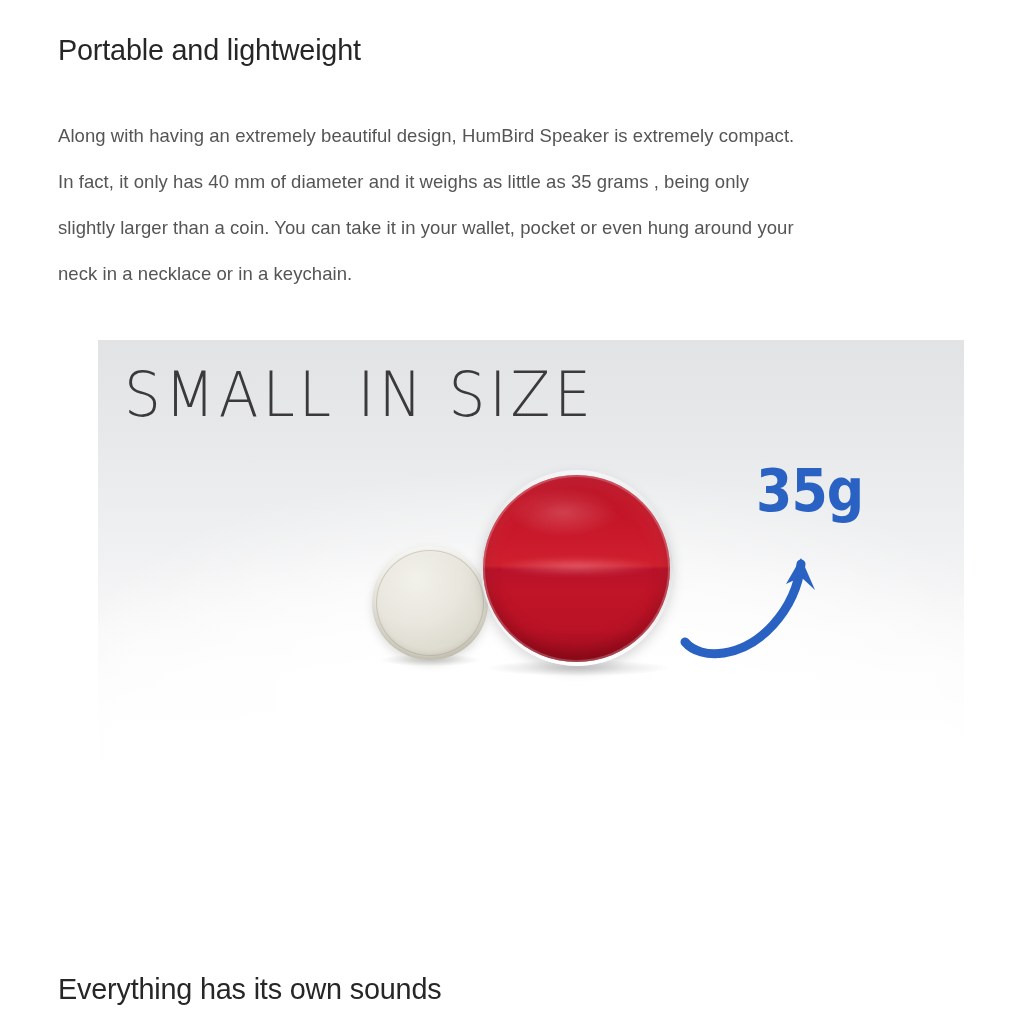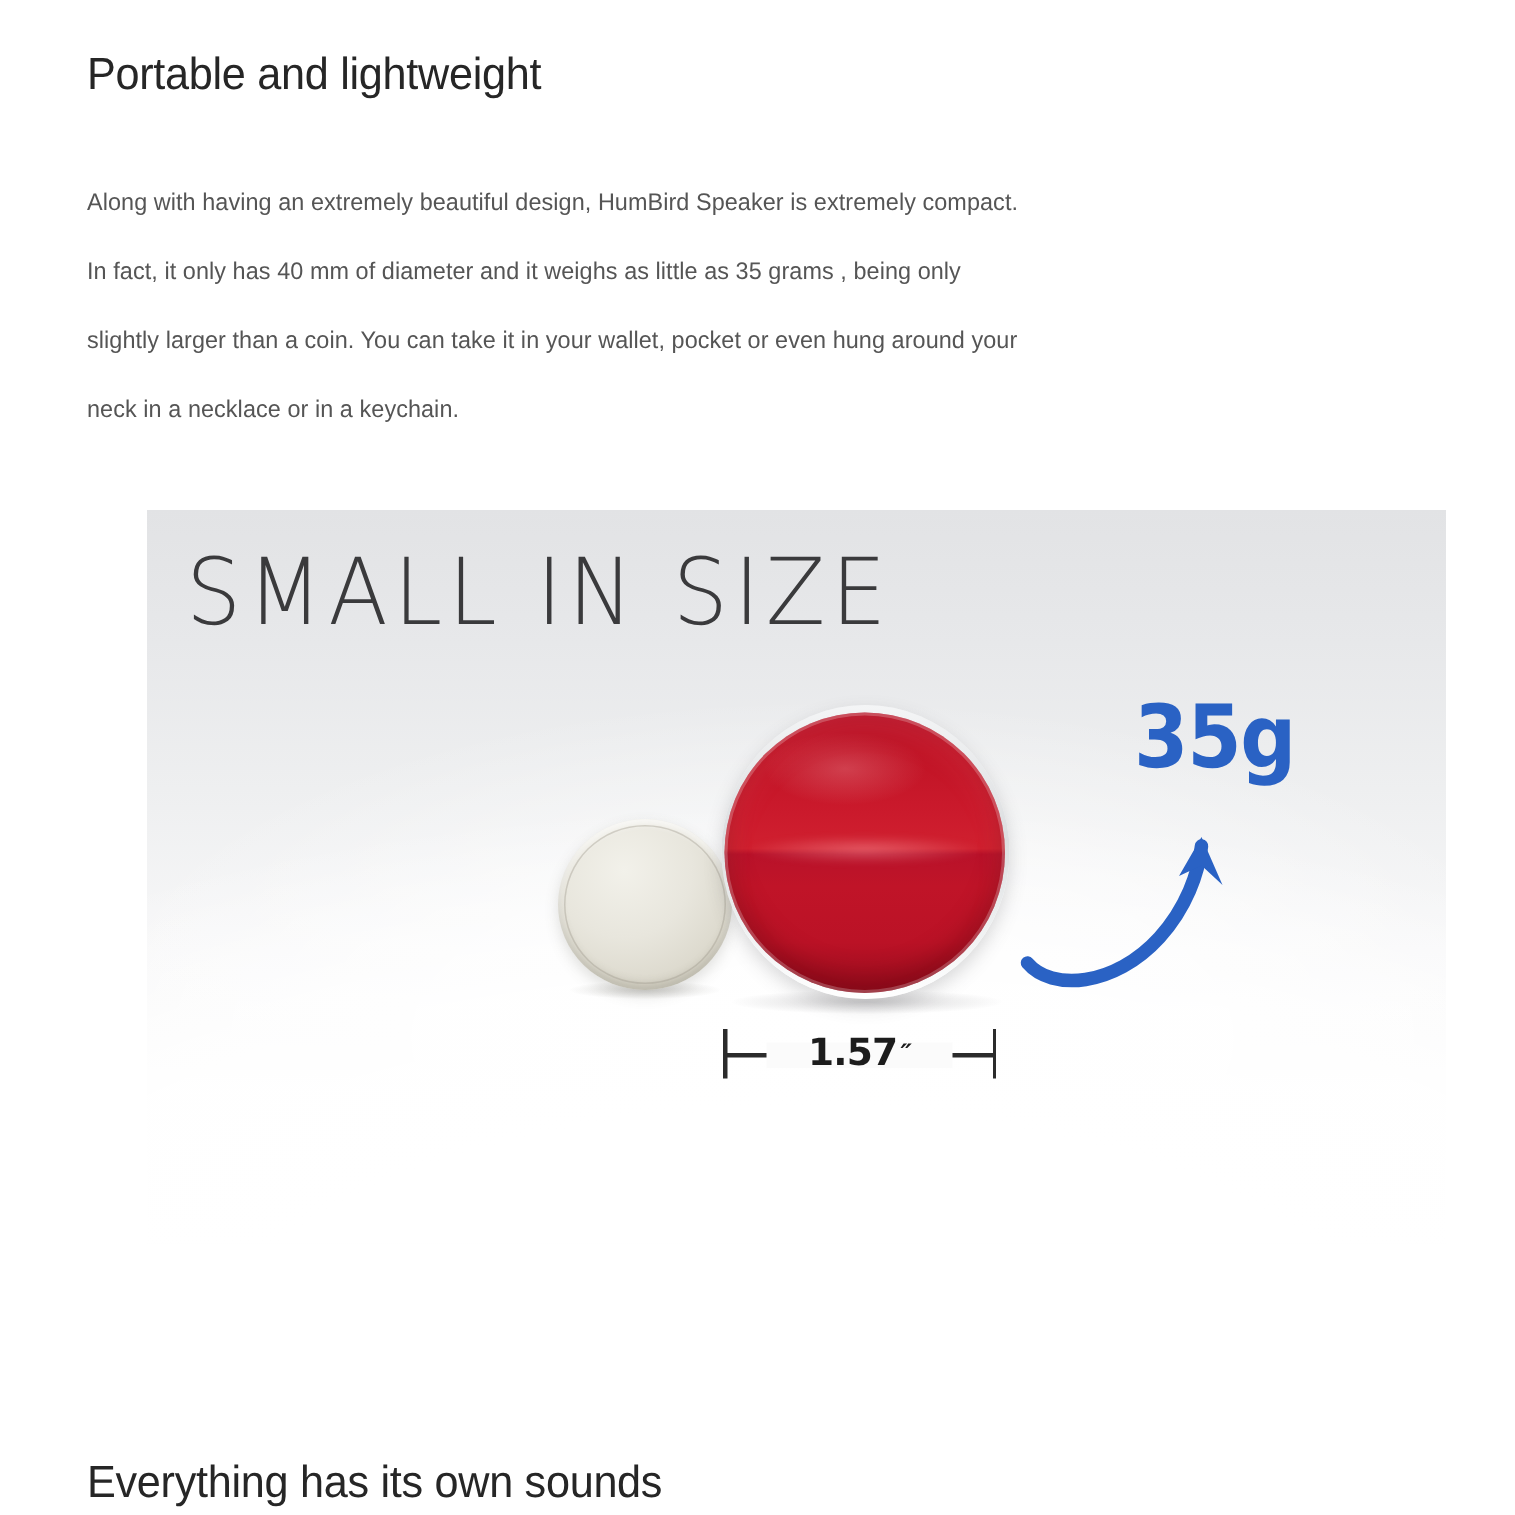--- a/index.html
+++ b/index.html
@@ -31,21 +31,21 @@
   }
   #heading-top   { top: 8px; }
   #heading-bottom{ top: 947px; }
 
   
   .body-copy {
     position: absolute;
     left: 58px;
     top: 113px;
     width: 872px;
-    font-size: 16px;
+    font-size: 19px;
     line-height: 46px;
     color: #555555;
     letter-spacing: 0.05px;
   }
   .body-copy .ln {
     display: block;
     white-space: nowrap;
     transform: scaleX(0.975);
     transform-origin: left center;
   }
@@ -273,29 +273,20 @@
 
   <div class="coin-shadow"></div>
 
   <div class="coin"></div>
 
   <div class="speaker-shadow"></div>
 
   <div class="speaker-body"></div>
   <div class="speaker-face"></div>
 
-  <div class="dim-group">
-    <div class="dim-rule"></div>
-    <div class="dim-tick left"></div>
-    <div class="dim-tick right"></div>
-    <div class="dim-label-mask"></div>
-    <div class="dim-label">
-      <span>1.57</span><span class="unit">″</span>
-    </div>
-  </div>
 
   <svg class="weight-arrow" viewBox="0 0 200 140">
     <path d="M12 112 C 28 131, 70 128, 100 95 C 118 75, 126 52, 128 34" fill="none" stroke="#2a62c4" stroke-width="9" stroke-linecap="round"></path>
     <path d="M128 28 L 113 54 L 128 47 L 142 60 Z" fill="#2a62c4"></path>
   </svg>
 
   <div class="weight-label">35g</div>
 
 </figure>
 

